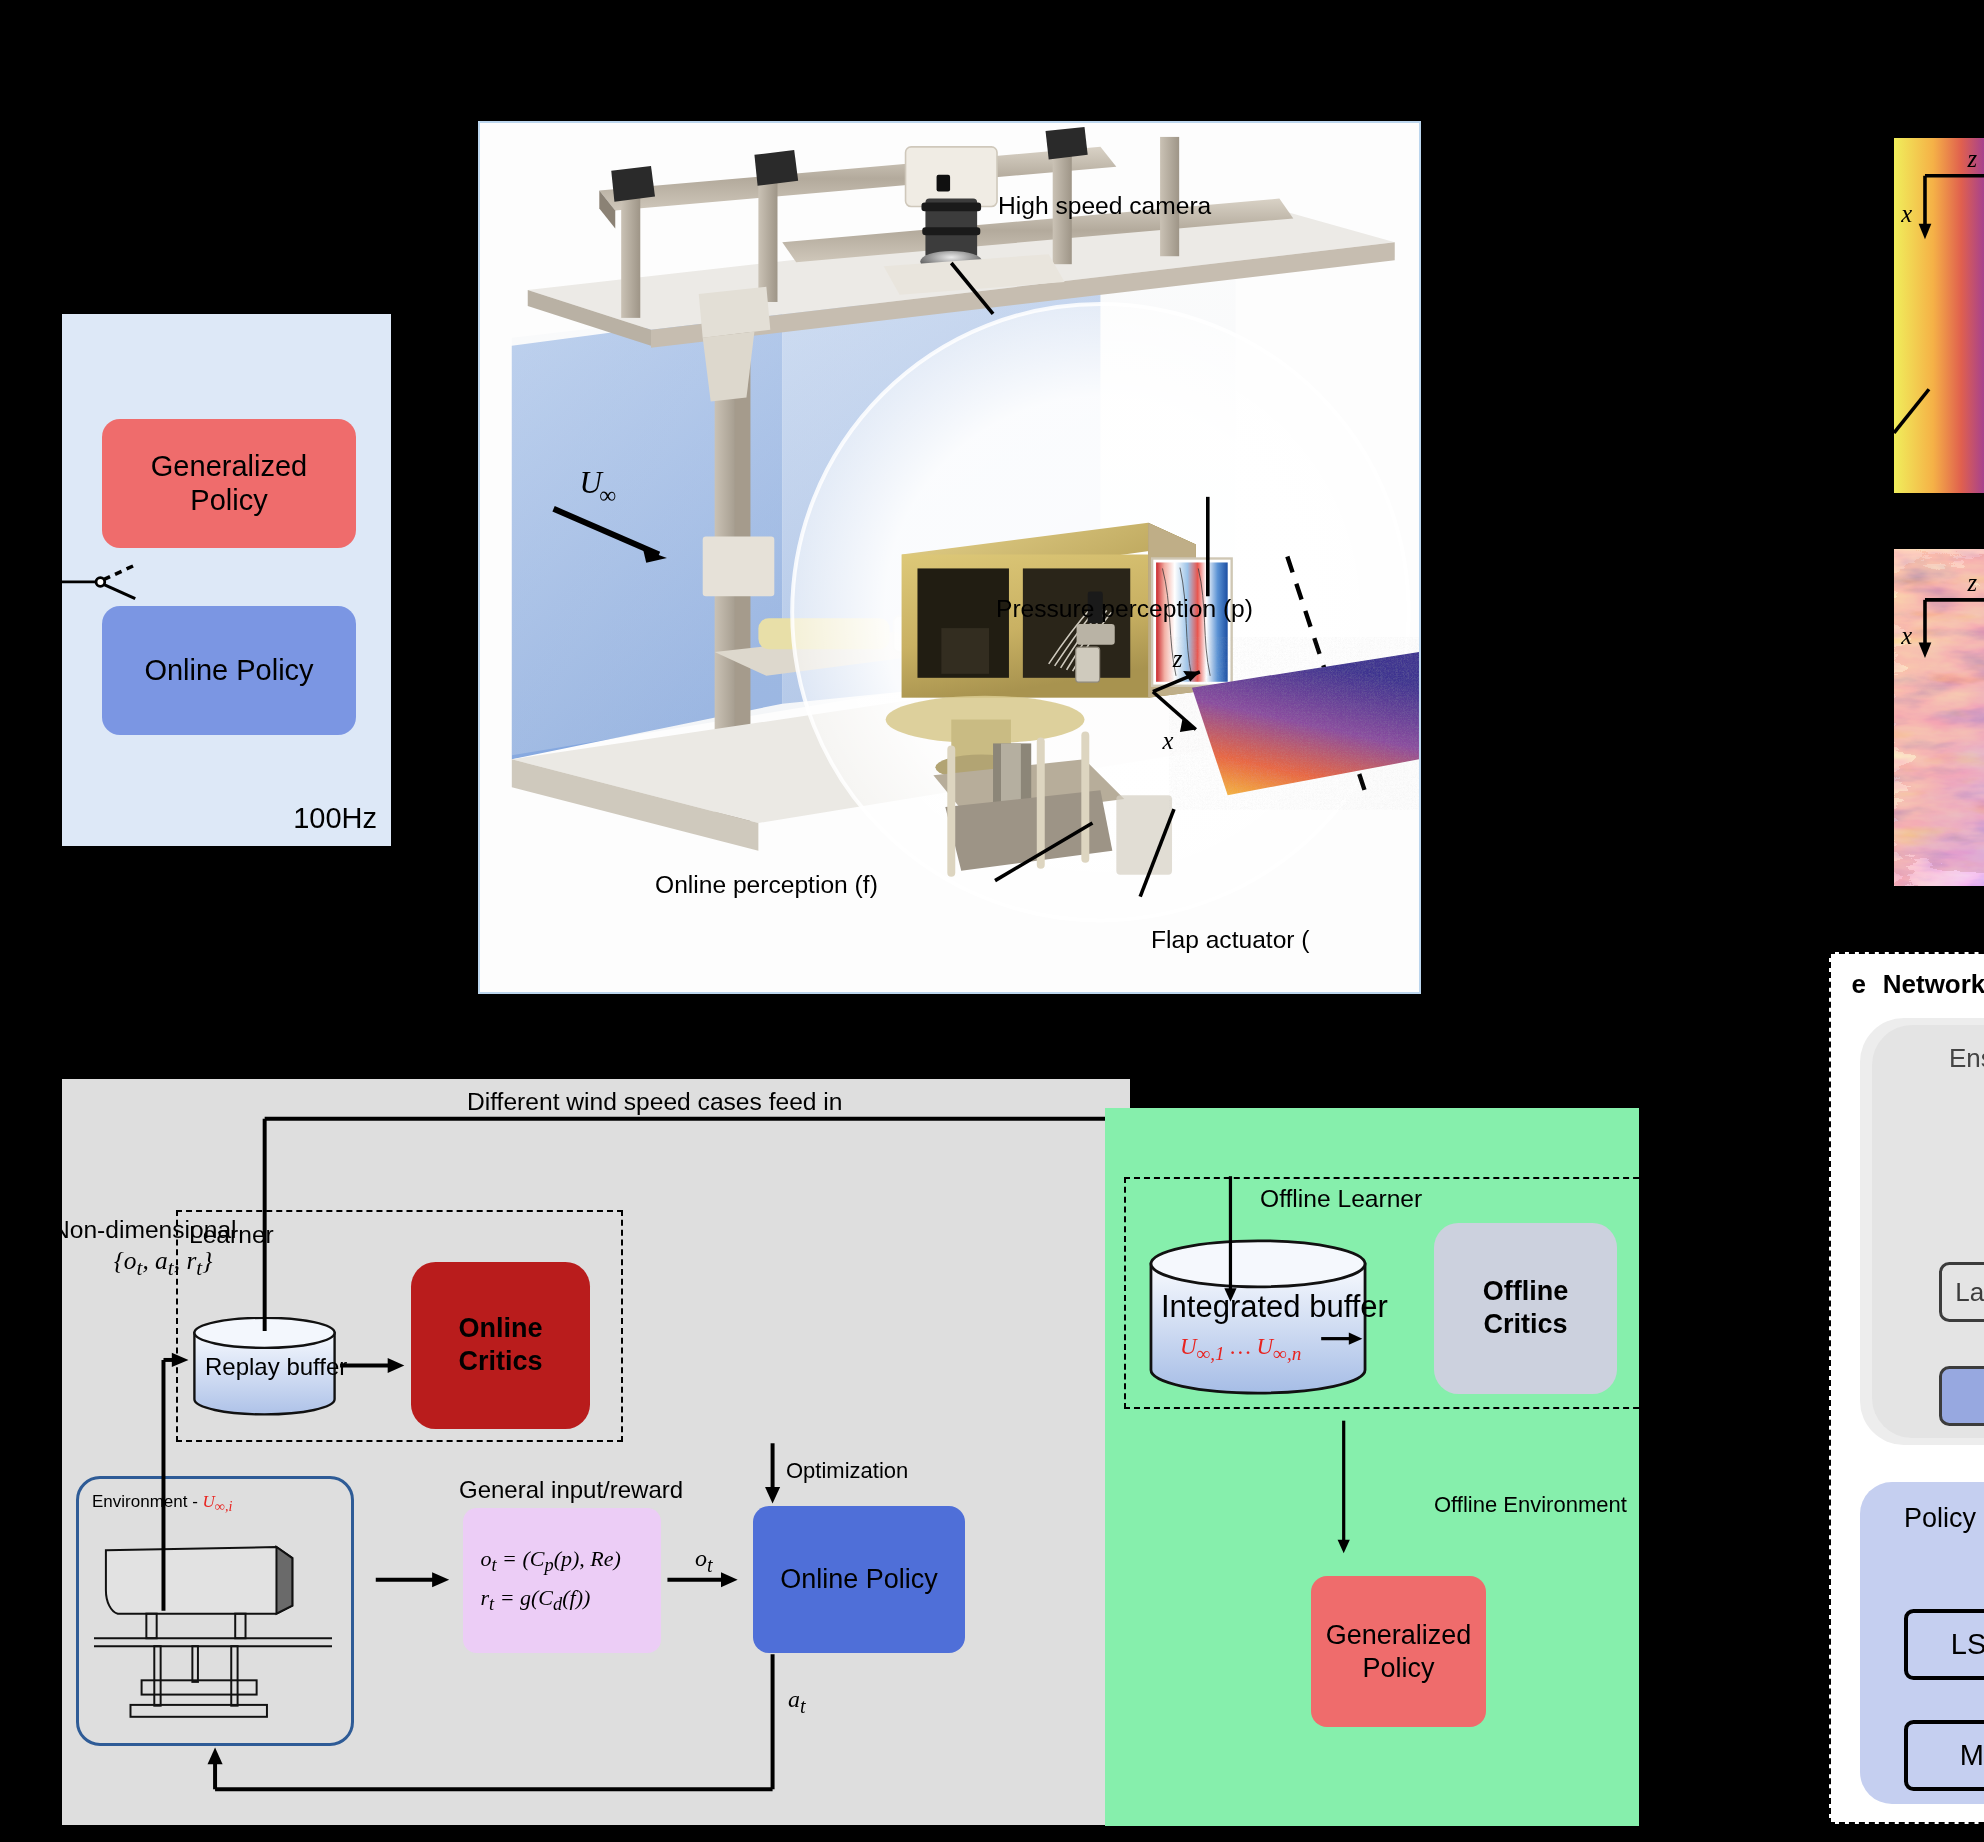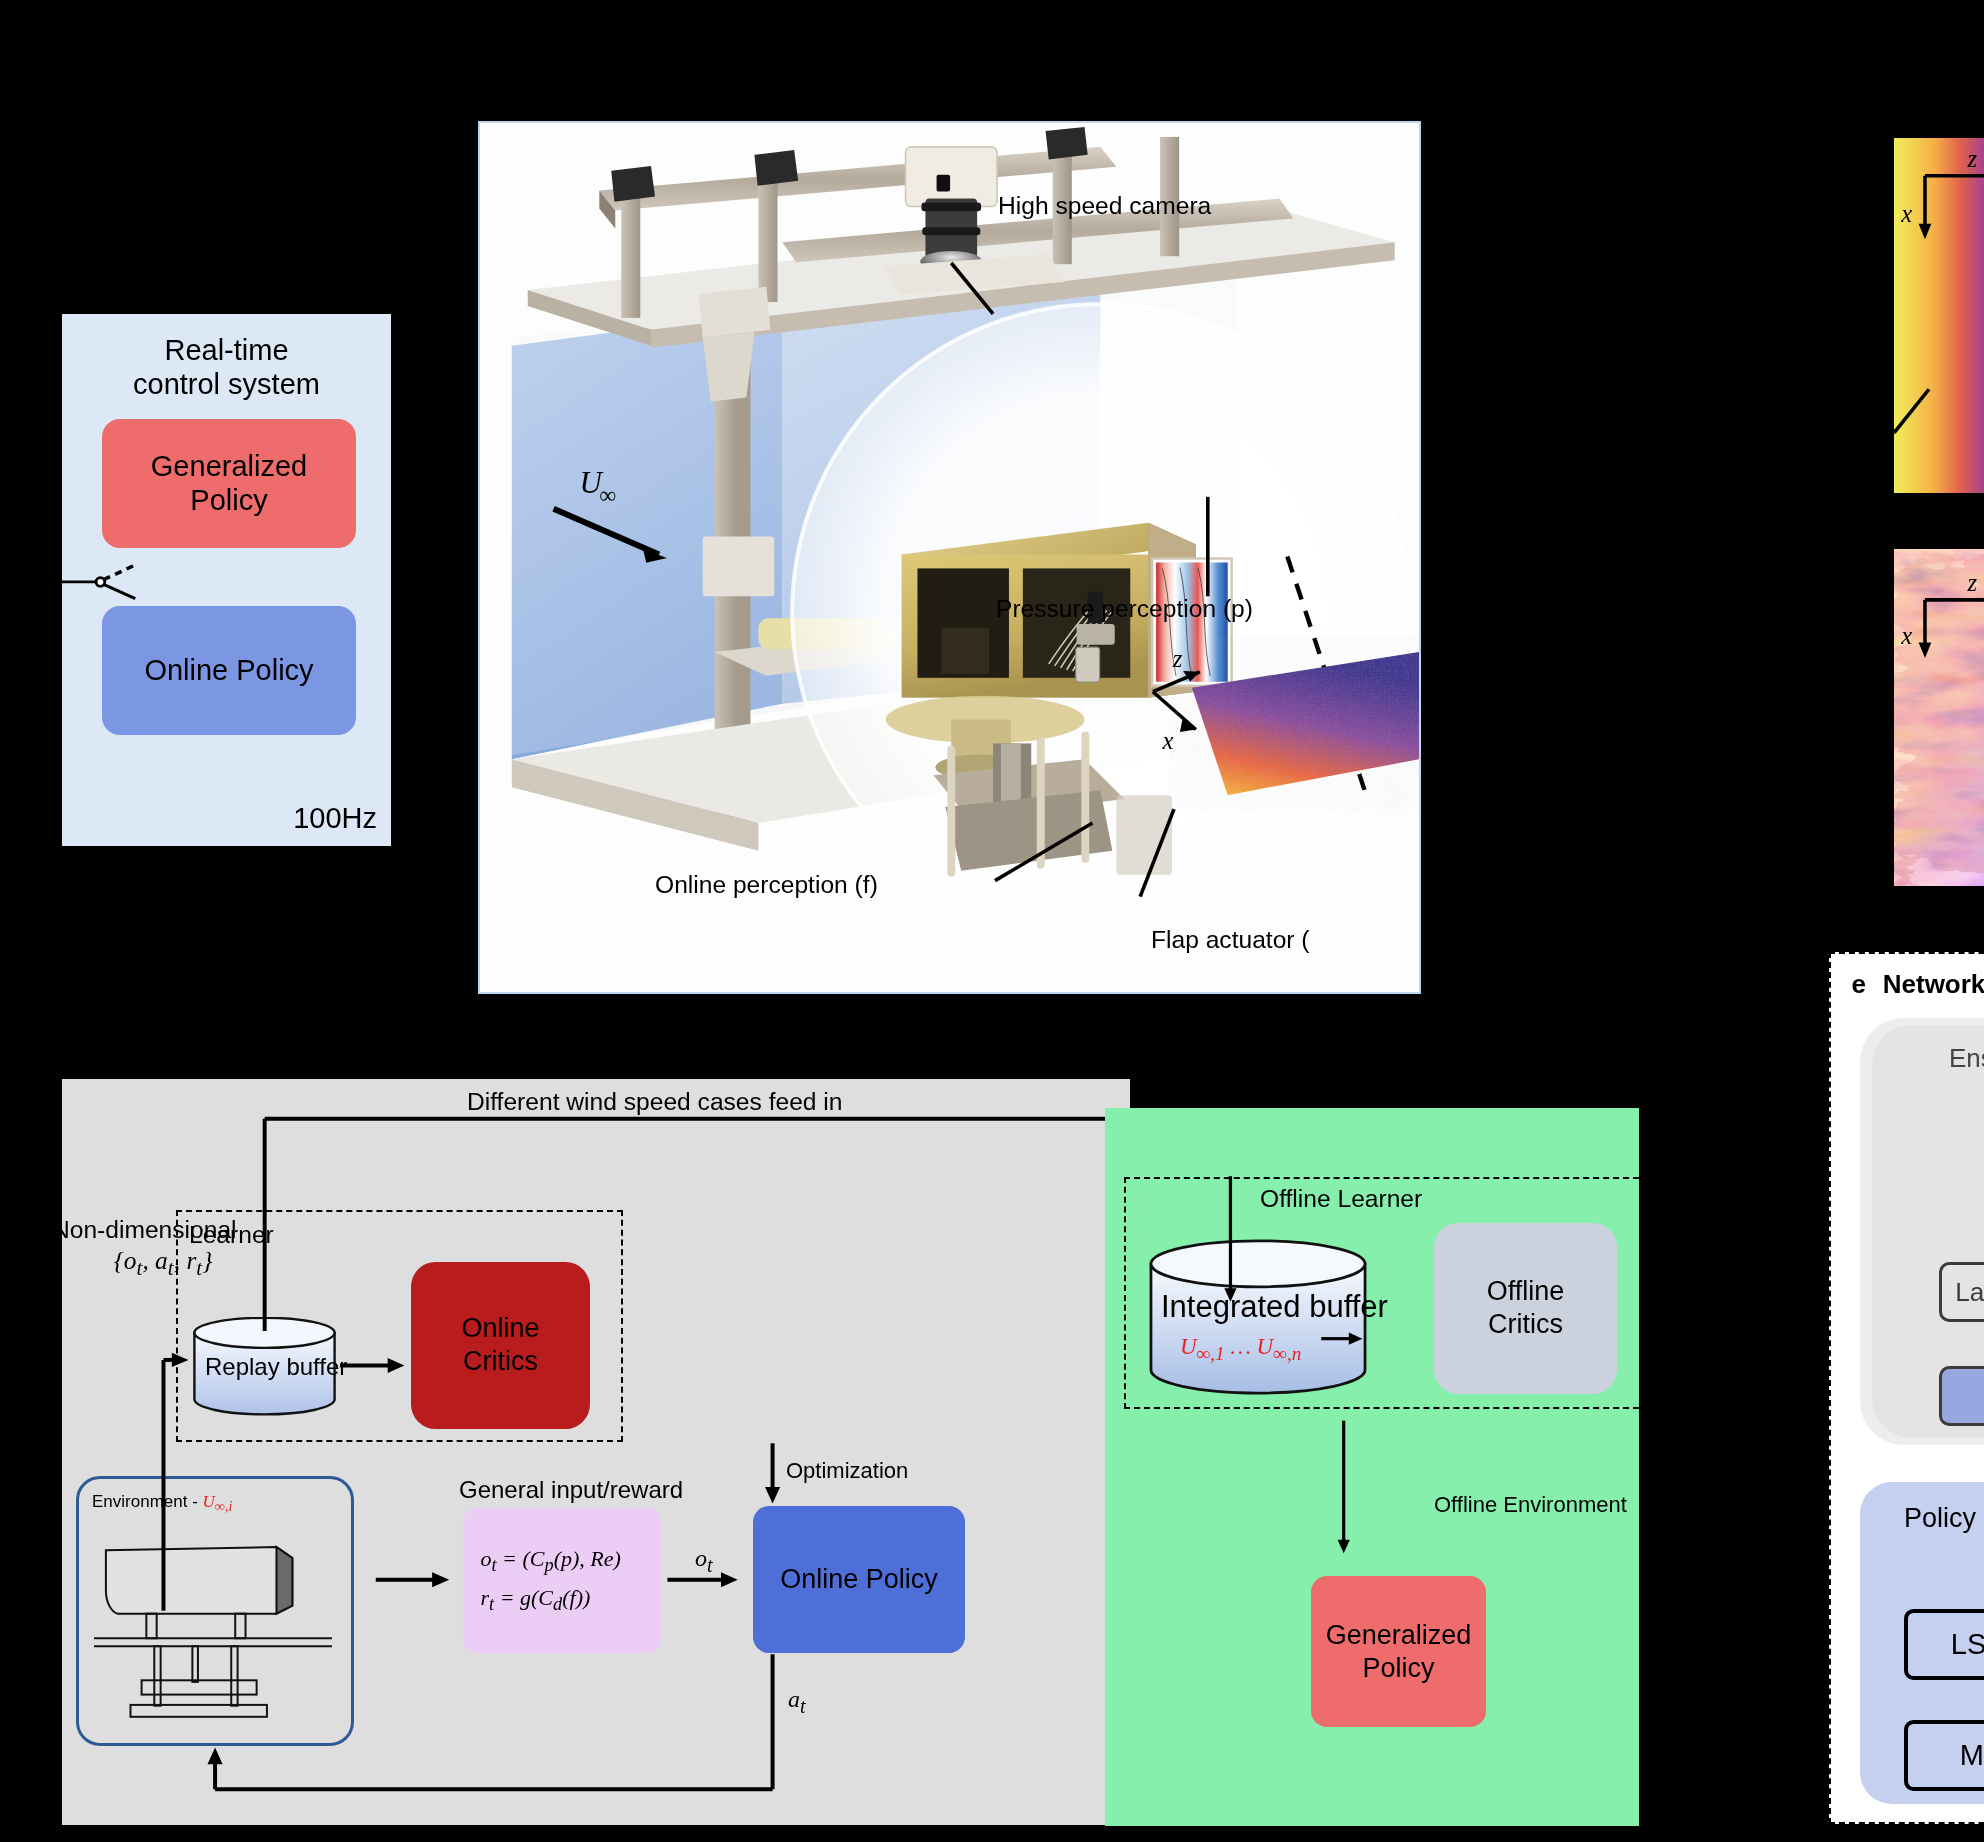--- a/index.html
+++ b/index.html
@@ -68,21 +68,21 @@
     position:absolute; background:#eccdf6; border-radius:13.5px;
     display:flex; flex-direction:column; justify-content:center; gap:8px;
     padding:16px 17.5px; font-family:"Liberation Serif", serif; font-style:italic;
     font-size:22px;
   }
   .envbox {
     position:absolute; border:3.6px solid #2e5b96; border-radius:24px;
   }
   .critlabel {
     position:absolute; text-align:center; font-size:27px; line-height:1.25;
-    width:100%; top:50%; transform:translateY(-50%);
+    width:100%; top:50%; transform:translateY(-50%);font-weight:bold;
   }
   .mathi { font-family:"Liberation Serif", serif; font-style:italic; }
   .red { color:#e8231f; }
 
   
   #net {
     left:1829px; top:952px; width:624px; height:872px;
     background:#fff; border:2.4px dashed #000;
   }
   #net .ptitle { margin:15px 0 0 20.6px; font-size:26px; font-weight:bold; }
@@ -104,24 +104,20 @@
   .pblock {
     position:absolute; border:4.4px solid #000; border-radius:9.5px;
     background:#c5cff0; display:flex; align-items:center; justify-content:center;
     font-size:29px; color:#000;
   }
 </style>
 </head>
 <body>
 
 <div class="abs" id="rtcs">
-  <div class="title">
-    <span>Real-time</span><br>
-    <span>control system</span>
-  </div>
 
   <div class="pillbox" id="gen-policy-a">
     <span>Generalized<br>Policy</span>
   </div>
 
   <div class="pillbox" id="onl-policy-a">
     <span>Online Policy</span>
   </div>
 
   <svg id="switch" viewBox="0 0 250 130">

